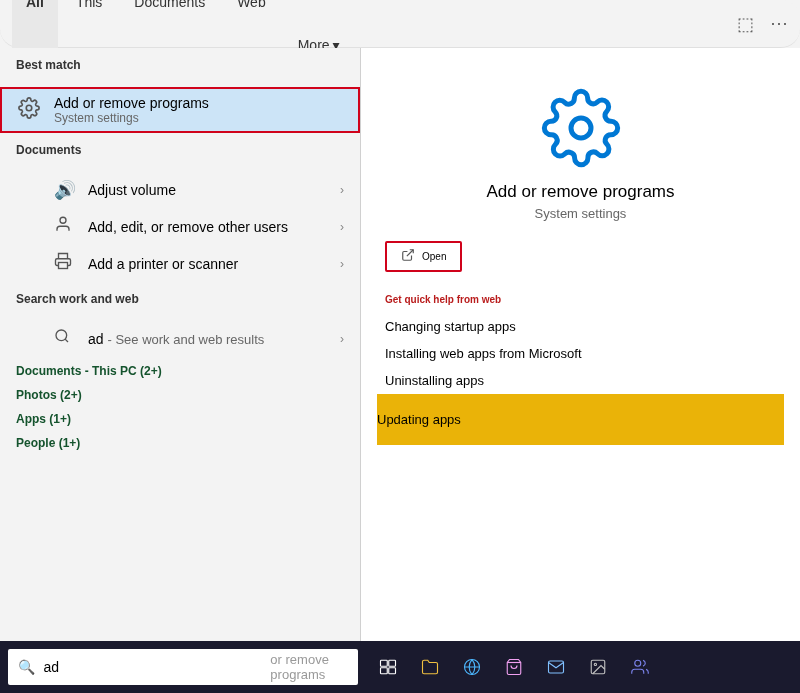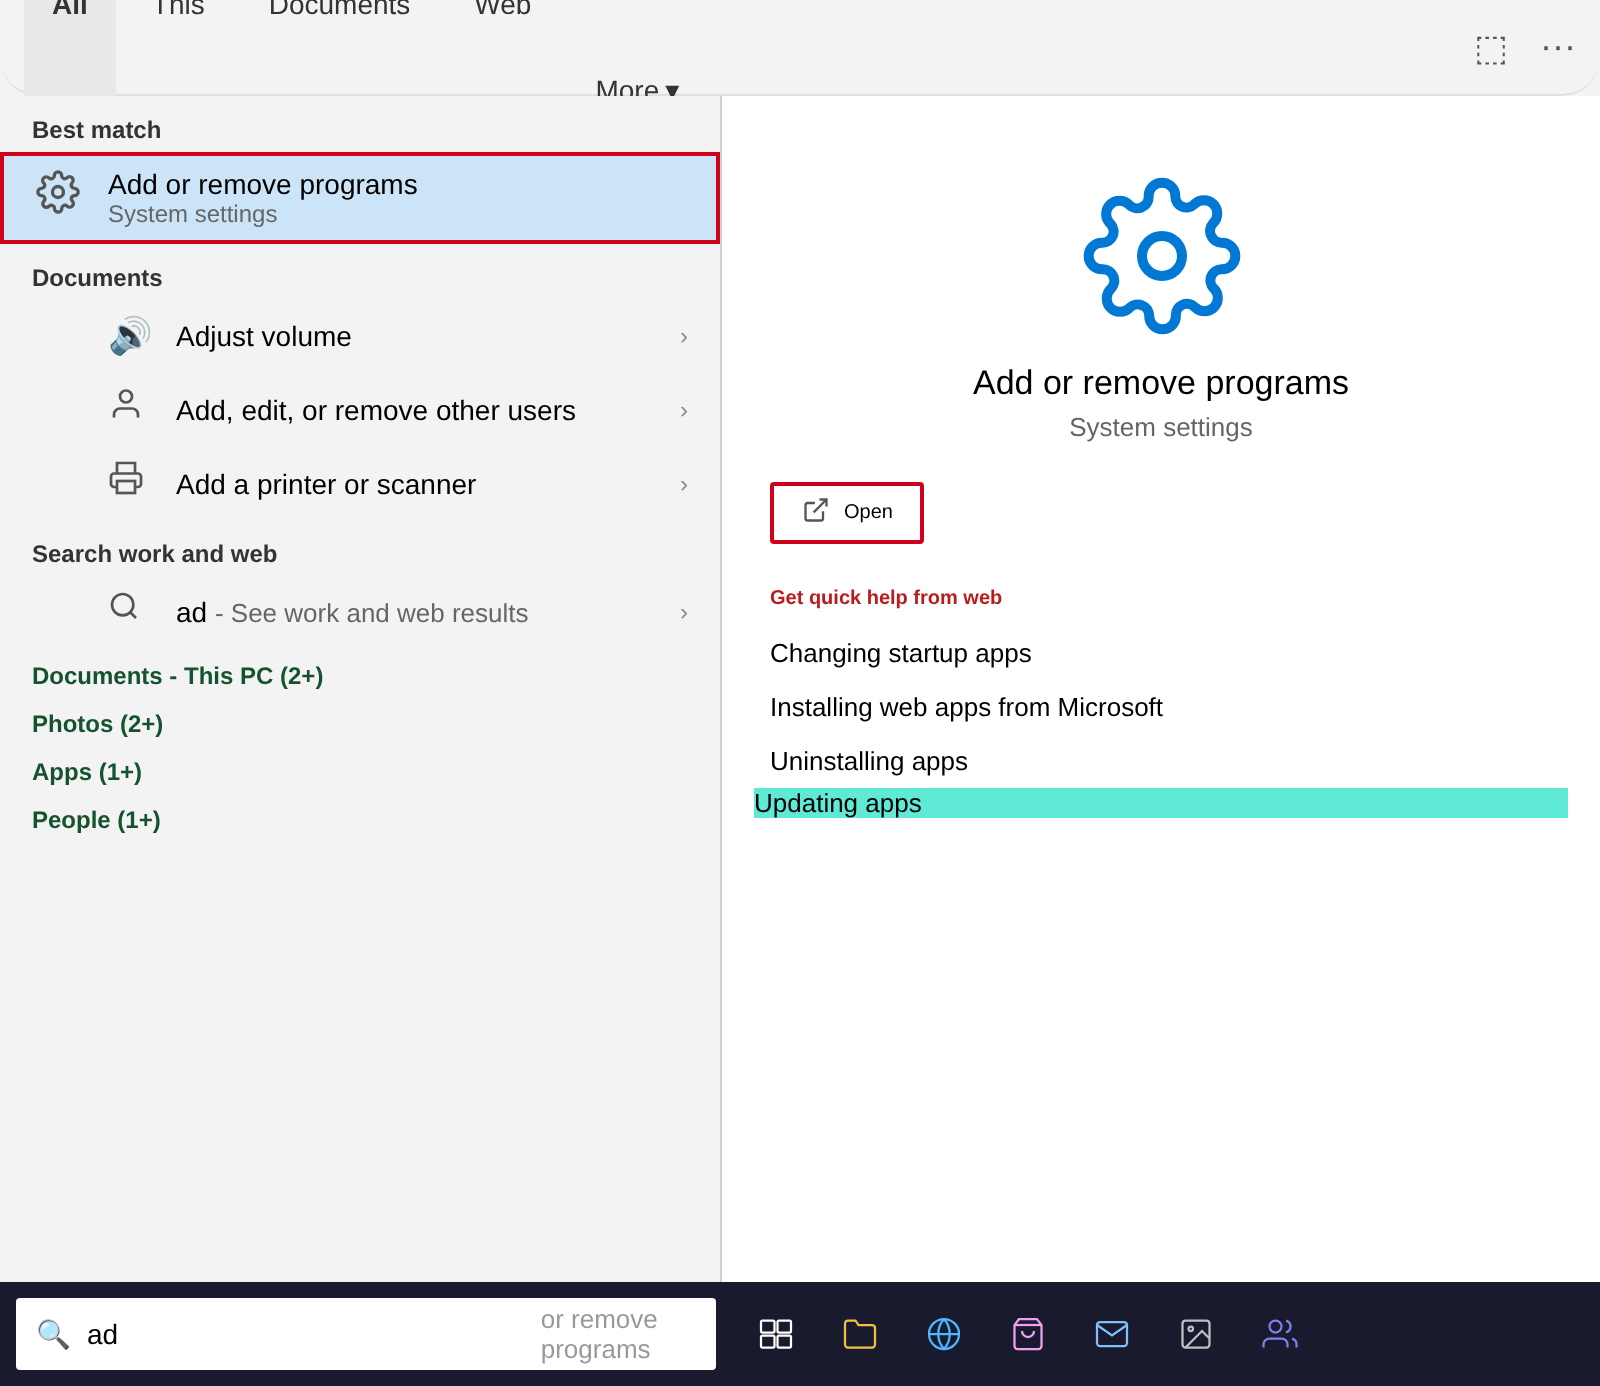--- a/index.html
+++ b/index.html
@@ -64,21 +64,21 @@
       width: 360px;
       background: #f3f3f3;
       overflow-y: auto;
       padding-bottom: 8px;
     }
 
     .section-label {
       font-size: 12px;
       font-weight: 600;
       color: #333;
-      padding: 10px 16px 4px 16px;
+      padding: 10px 16px 15px 16px;
     }
 
     .result-item {
       display: flex;
       align-items: center;
       padding: 8px 16px;
       cursor: pointer;
       gap: 12px;
       position: relative;
     }
@@ -380,21 +380,21 @@
         </span>
         <span>Open</span>
       </button>
     </div>
 
     <div class="quick-help-label">Get quick help from web</div>
 
     <div class="help-link">Changing startup apps</div>
     <div class="help-link">Installing web apps from Microsoft</div>
     <div class="help-link">Uninstalling apps</div>
-    <div class="help-link highlighted" style="background:#5eead4; padding:0 0;">Updating apps</div>
+    <div class="help-link highlighted" style="background:#eab308; padding:18px 0;">Updating apps</div>
 
   </div>
 </div>
 
 <div class="taskbar">
   <div class="search-bar">
     <span class="search-icon">🔍</span>
     <input type="text" value="ad" placeholder="add or remove programs" style="">
     <span style="color:#999; font-size:13px;"> or remove programs</span>
   </div>

